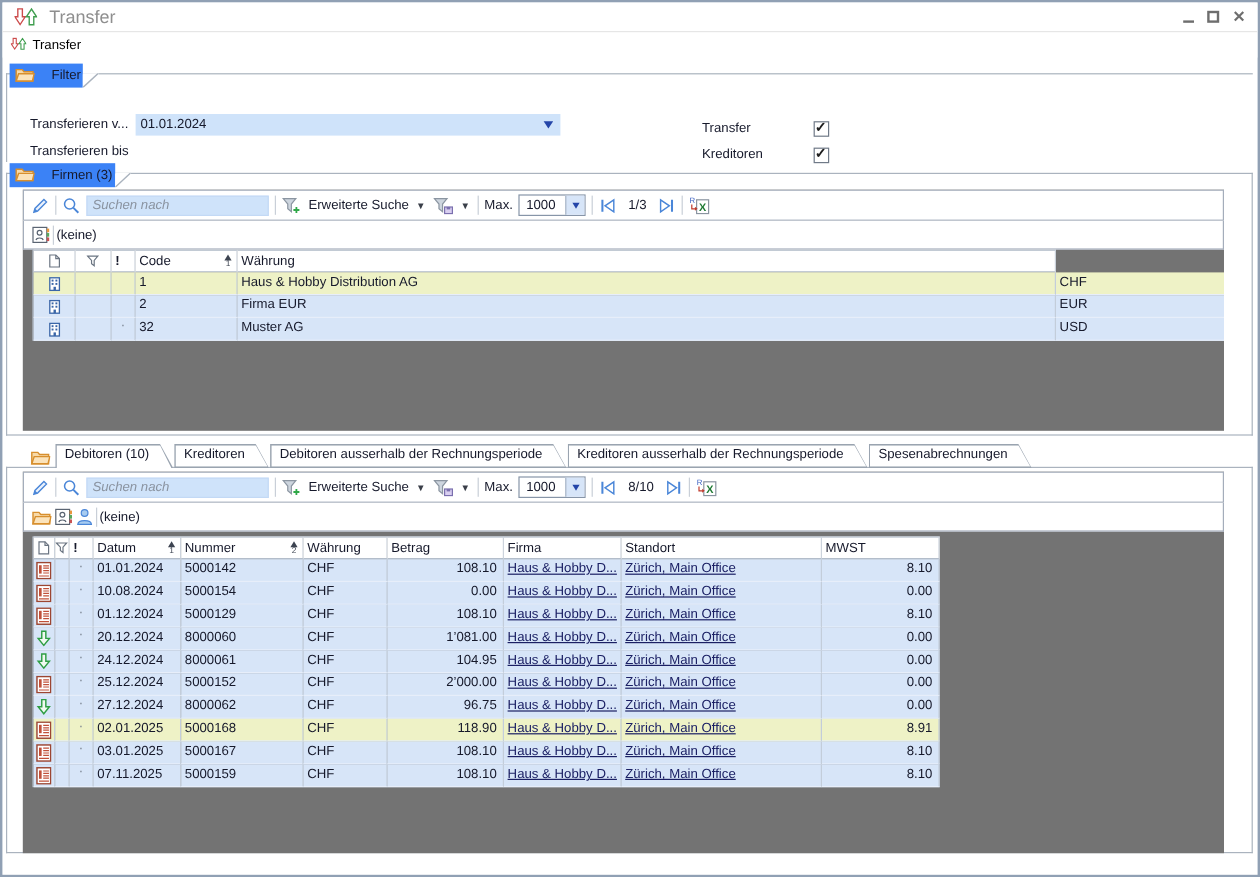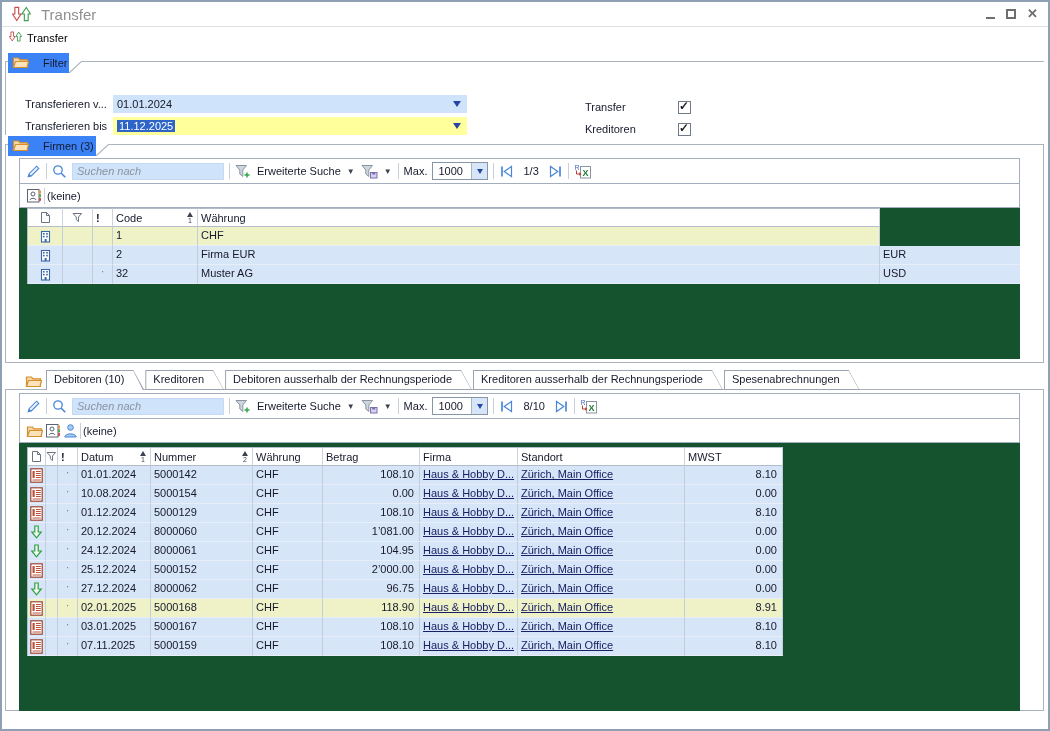--- a/index.html
+++ b/index.html
@@ -43,21 +43,21 @@
   .dd-arrow { width:0; height:0; border-left:4.5px solid transparent; border-right:4.5px solid transparent; border-top:6px solid #2445a8; }
   .dd-arrow.sm { border-left-width:3.5px; border-right-width:3.5px; border-top-width:5px; }
   .cbgroup { position:absolute; left:560px; top:1px; }
   .cbrow { display:flex; align-items:center; height:22px; }
   .cblabel { width:93px; }
   .checkbox { width:13px; height:13px; border:1px solid #707a88; background:#fff; position:relative; }
   .checkbox .mark { display:none; position:absolute; left:0px; top:-3px; font-size:12px; font-weight:bold; color:#1d1d1d; }
   .checkbox.checked .mark { display:block; }
 
   
-  .gbx-body.panel { position:relative; z-index:1; margin:2px 28px 0 17px; background:#14532d; }
+  .gbx-body.panel { position:relative; z-index:1; margin:2px 28px 0 17px; background:#737373; }
   .gbx-firmen .panel { height:201px; overflow:hidden; }
   .detail-body { height:318px; overflow:hidden; }
 
   
   .toolbar { height:26px; background:#fff; border:1px solid #a4adbb; display:flex; align-items:center; gap:5px; padding:0 6px; }
   .filterbar { height:24px; background:#fff; border:1px solid #a4adbb; border-top:none; display:flex; align-items:center; gap:2px; padding:0 6px; }
   .tsep { width:1px; height:16px; background:#c9cfd8; }
   .tbtn { display:flex; align-items:center; }
   .caret { font-size:8px; color:#3a3f49; padding:0 1px; }
   .searchbox { width:152px; height:17px; background:#cfe3fa; border:1px solid #c3d9f5; padding:0 4px; font-family:"Liberation Sans", sans-serif; font-size:11px; }
@@ -141,24 +141,20 @@
     <div class="filter-body">
       <div class="frow">
         <span class="flabel">Transferieren v...</span>
         <div class="dfield blue">
           <span class="val">01.01.2024</span>
           <span class="dd-arrow"></span>
         </div>
       </div>
       <div class="frow">
         <span class="flabel">Transferieren bis</span>
-        <div class="dfield yellow">
-          <span class="val"><span class="selval">11.12.2025</span></span>
-          <span class="dd-arrow"></span>
-        </div>
       </div>
       <div class="cbgroup">
         <div class="cbrow">
           <span class="cblabel">Transfer</span>
           <span class="checkbox checked">
               <span class="mark">✓</span>
             </span>
         </div>
         <div class="cbrow">
           <span class="cblabel">Kreditoren</span>
@@ -297,20 +293,21 @@
                   <rect x="7.2" y="3" width="1.6" height="1.6"></rect>
                   <rect x="4" y="5.8" width="1.6" height="1.6"></rect>
                   <rect x="7.2" y="5.8" width="1.6" height="1.6"></rect>
                   <rect x="5.6" y="9" width="2" height="3"></rect>
                 </g>
               </svg>
             </div>
             <div class="c"></div>
             <div class="c marker-c"></div>
             <div class="c">1</div>
+            <div class="c">Haus &amp; Hobby Distribution AG</div>
             <div class="c">CHF</div>
           </div>
           <div class="row">
             <div class="c icon-c">
               <svg width="13" height="13">
                 <rect x="2.5" y="1.5" width="8" height="10.5" fill="#fff" stroke="#3a66a8" stroke-width="1.1"></rect>
                 <g fill="#3a66a8">
                   <rect x="4" y="3" width="1.6" height="1.6"></rect>
                   <rect x="7.2" y="3" width="1.6" height="1.6"></rect>
                   <rect x="4" y="5.8" width="1.6" height="1.6"></rect>

